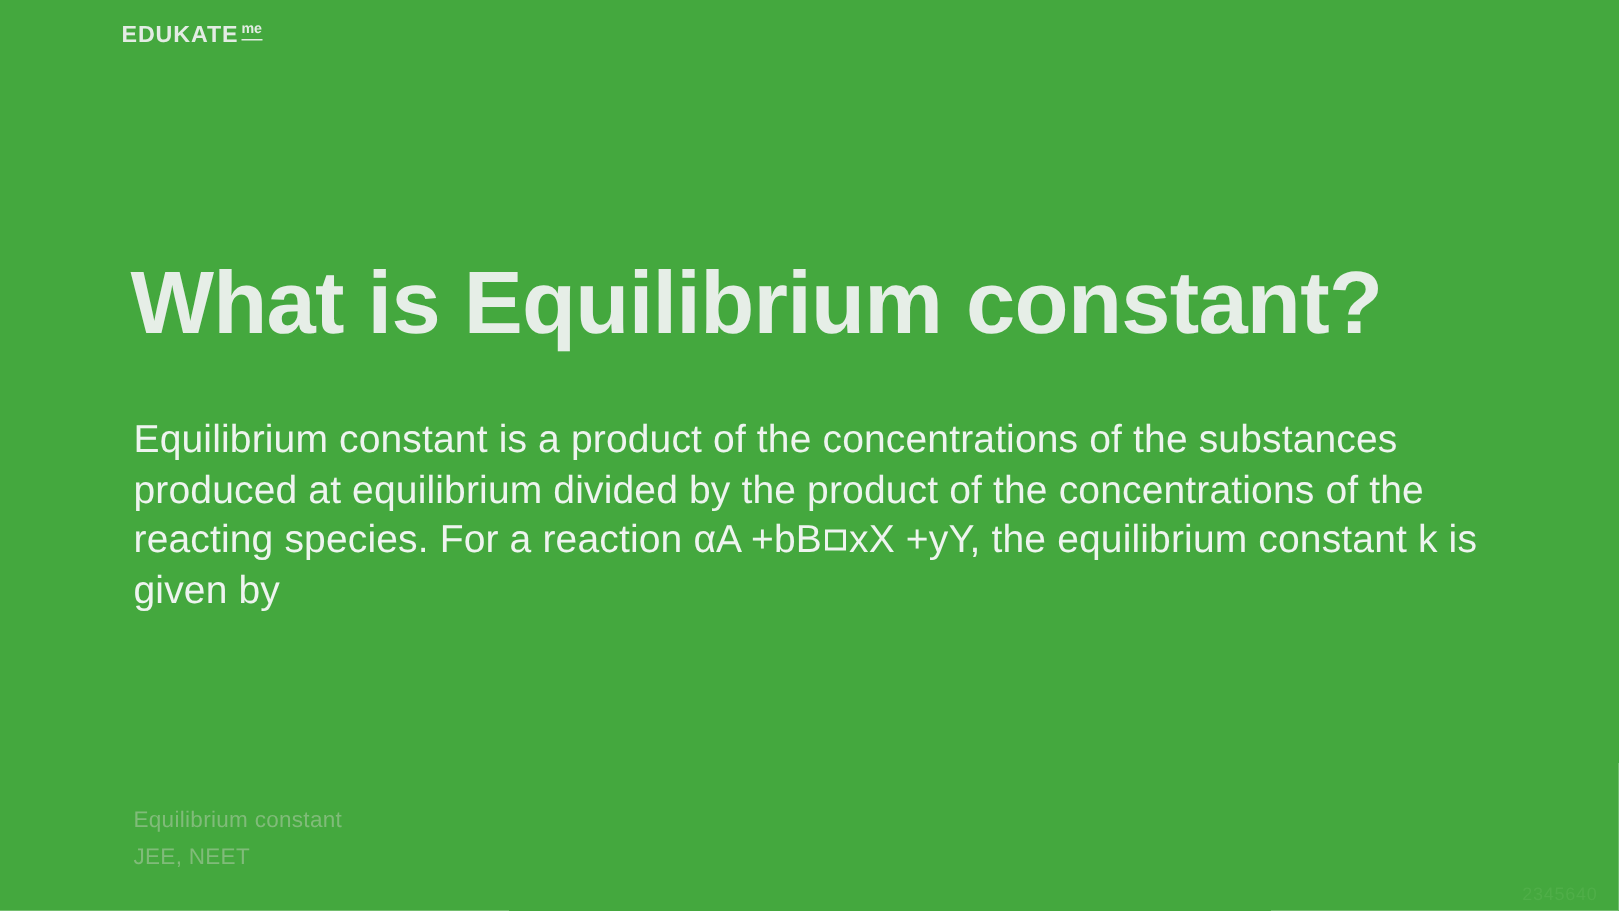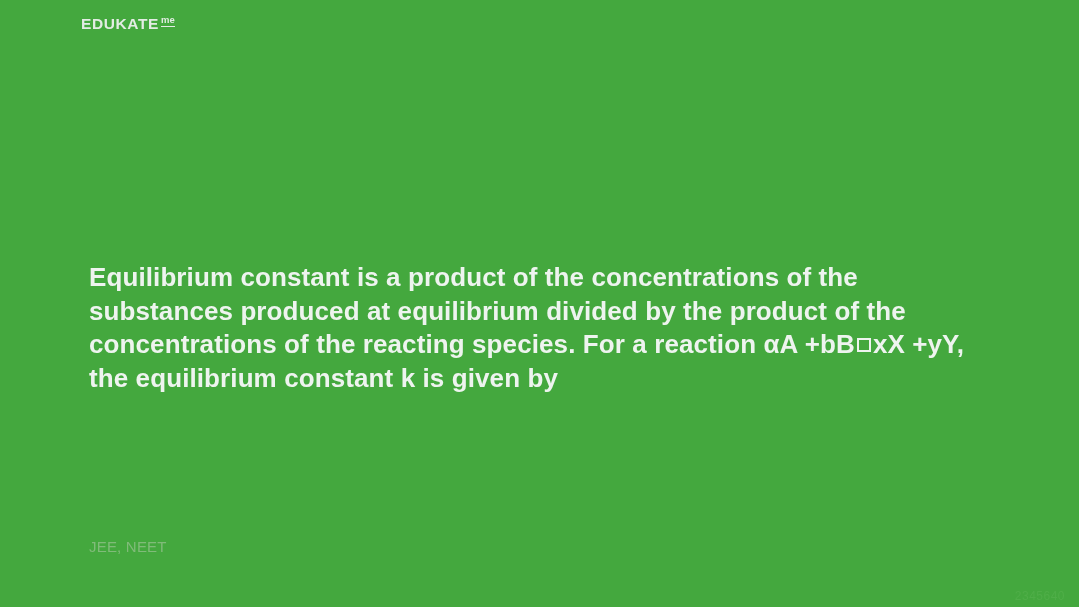--- a/index.html
+++ b/index.html
@@ -58,24 +58,24 @@
     color: #e6eee7;
     letter-spacing: -0.5px;
     line-height: 1.08;
     white-space: nowrap;
   }
 
   
   #body-text {
     position: absolute;
     left: 89px;
-    top: 235px;
+    top: 250px;
     width: 905px;
     font-size: 26px;
-    font-weight: bold;
+    font-weight: normal;
     color: #eef4ef;
     line-height: 33.5px;
     letter-spacing: 0.1px;
   }
   .tofu {
     display: inline-block;
     width: 14px;
     height: 14px;
     border: 2px solid #eef4ef;
     box-sizing: border-box;
@@ -110,24 +110,26 @@
 </head>
 <body>
 
 <div id="slide">
 
   <div id="logo">
     <span id="logo-word">EDUKATE</span>
     <span id="logo-sup">me</span>
   </div>
 
+  <h1 id="title">What is Equilibrium constant?</h1>
 
   <p id="body-text">
     <span>Equilibrium constant is a product of the concentrations of the substances produced at equilibrium divided by the product of the concentrations of the reacting species. For a reaction αA +bB</span><span class="tofu"></span><span>xX +yY, the equilibrium constant k is given by</span>
   </p>
 
   <div id="footer">
+    <div>Equilibrium constant</div>
     <div>JEE, NEET</div>
   </div>
 
   <div id="watermark">2345640</div>
 
 </div>
 
 </body></html>

